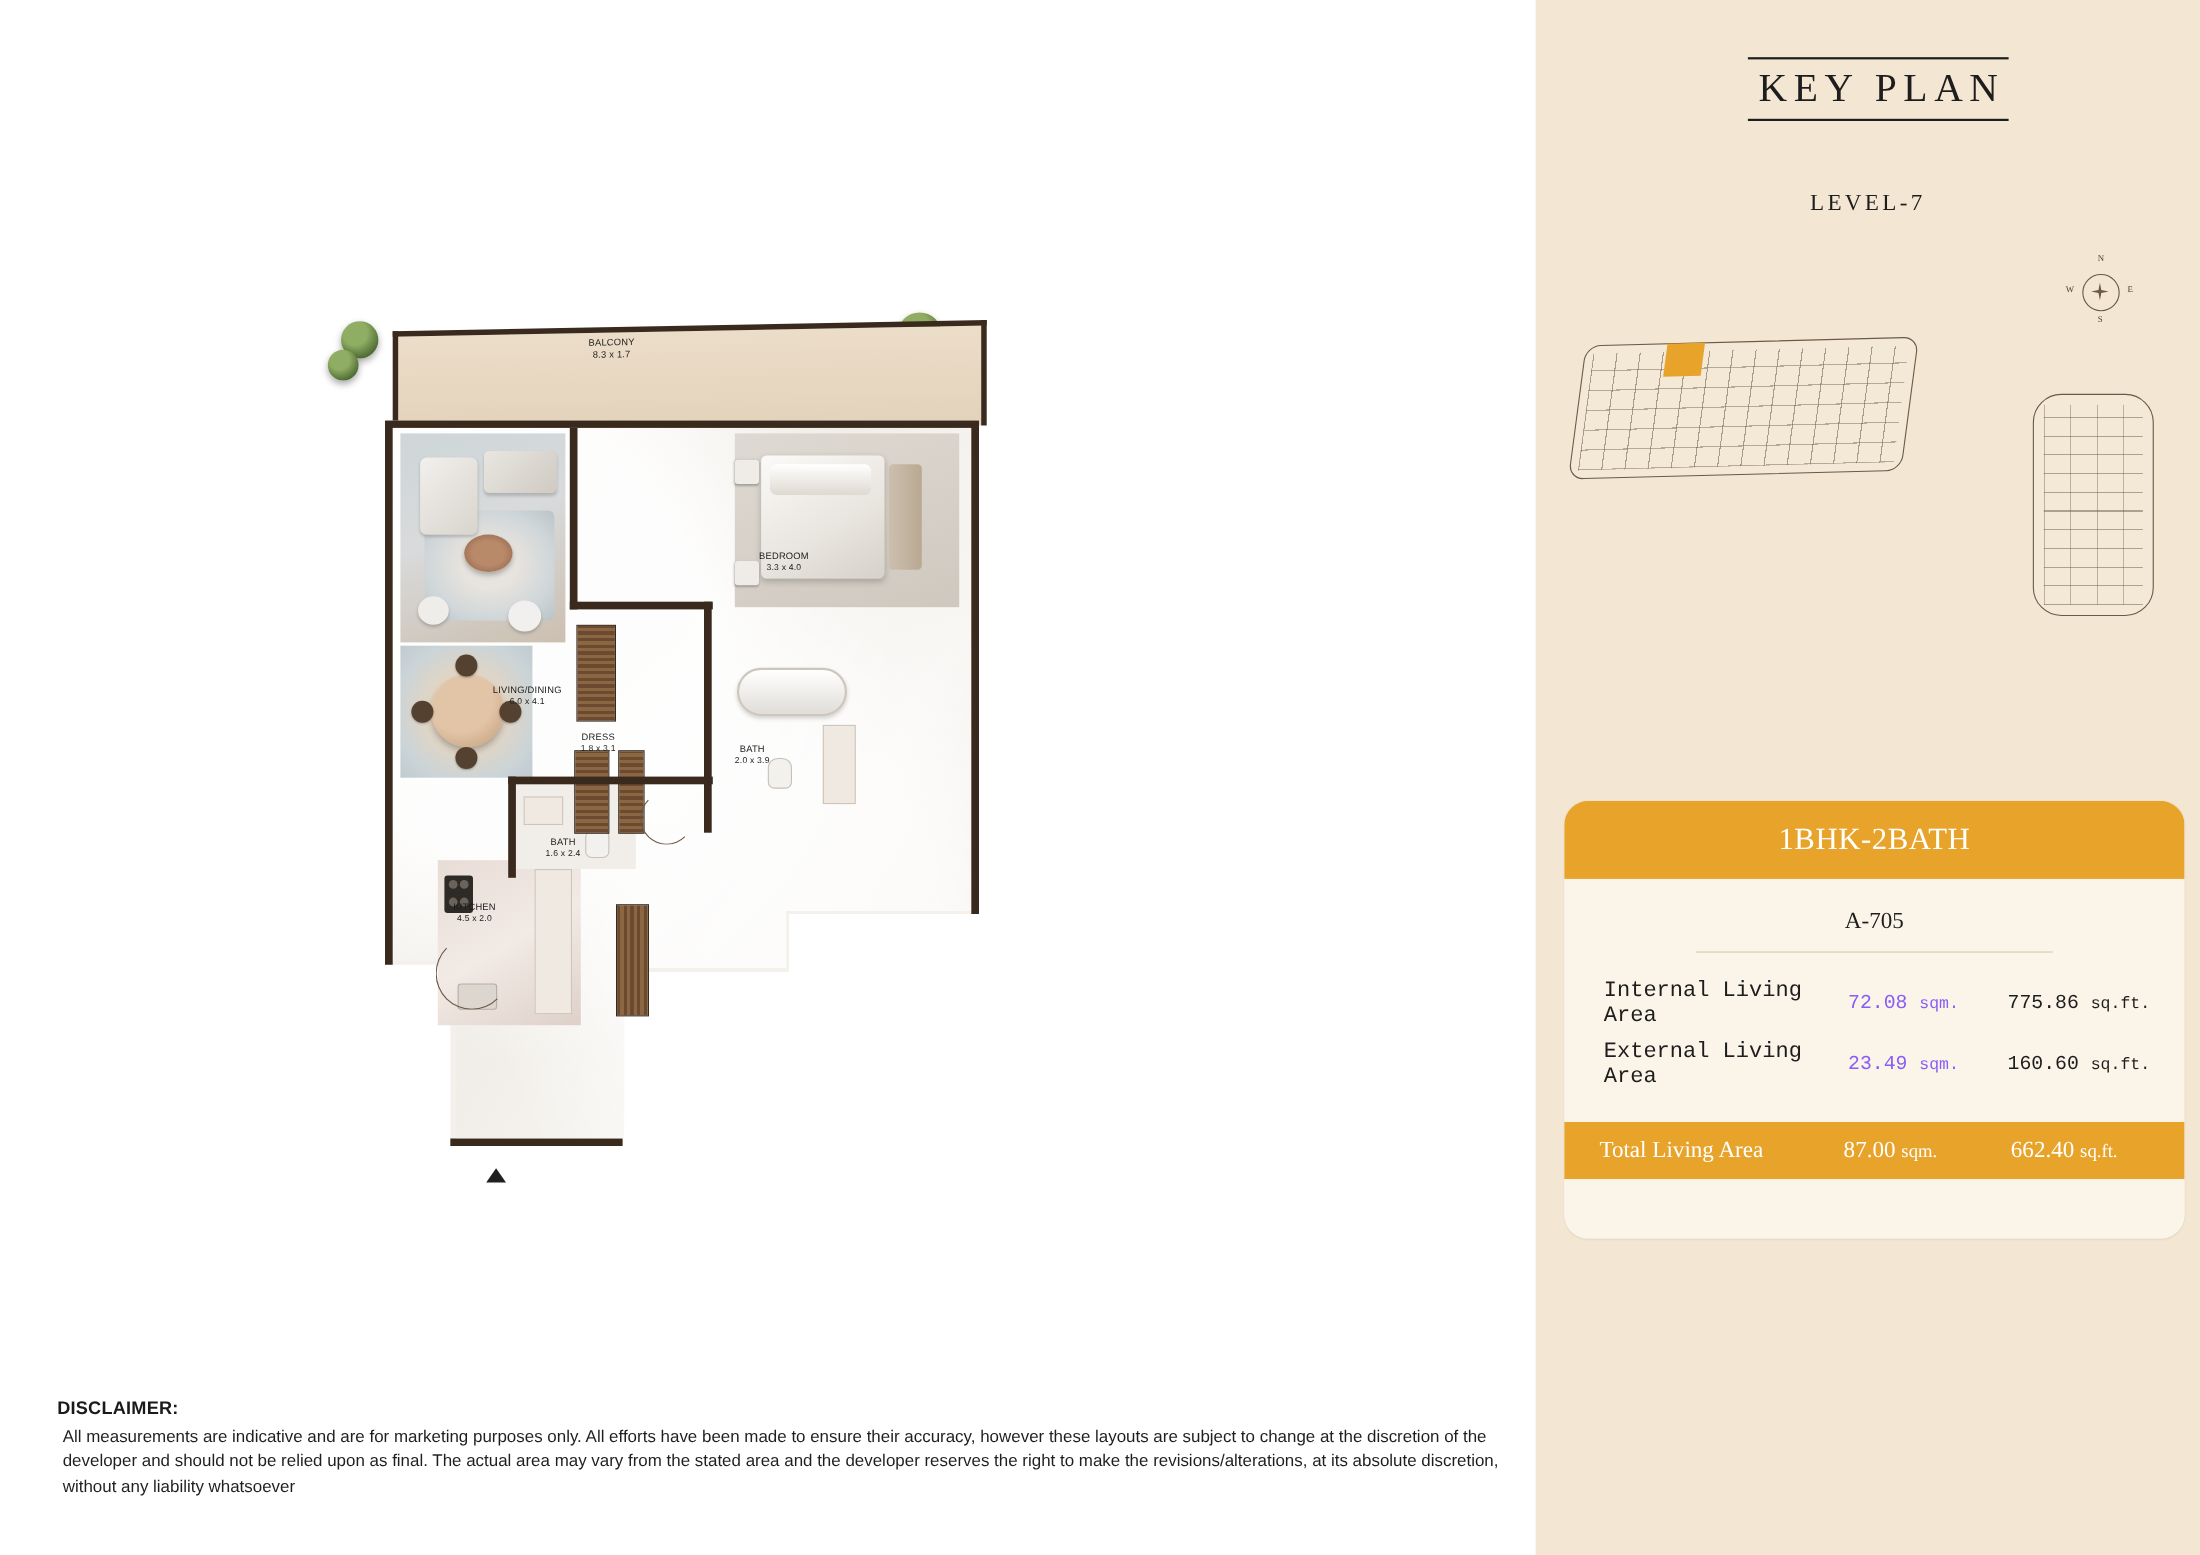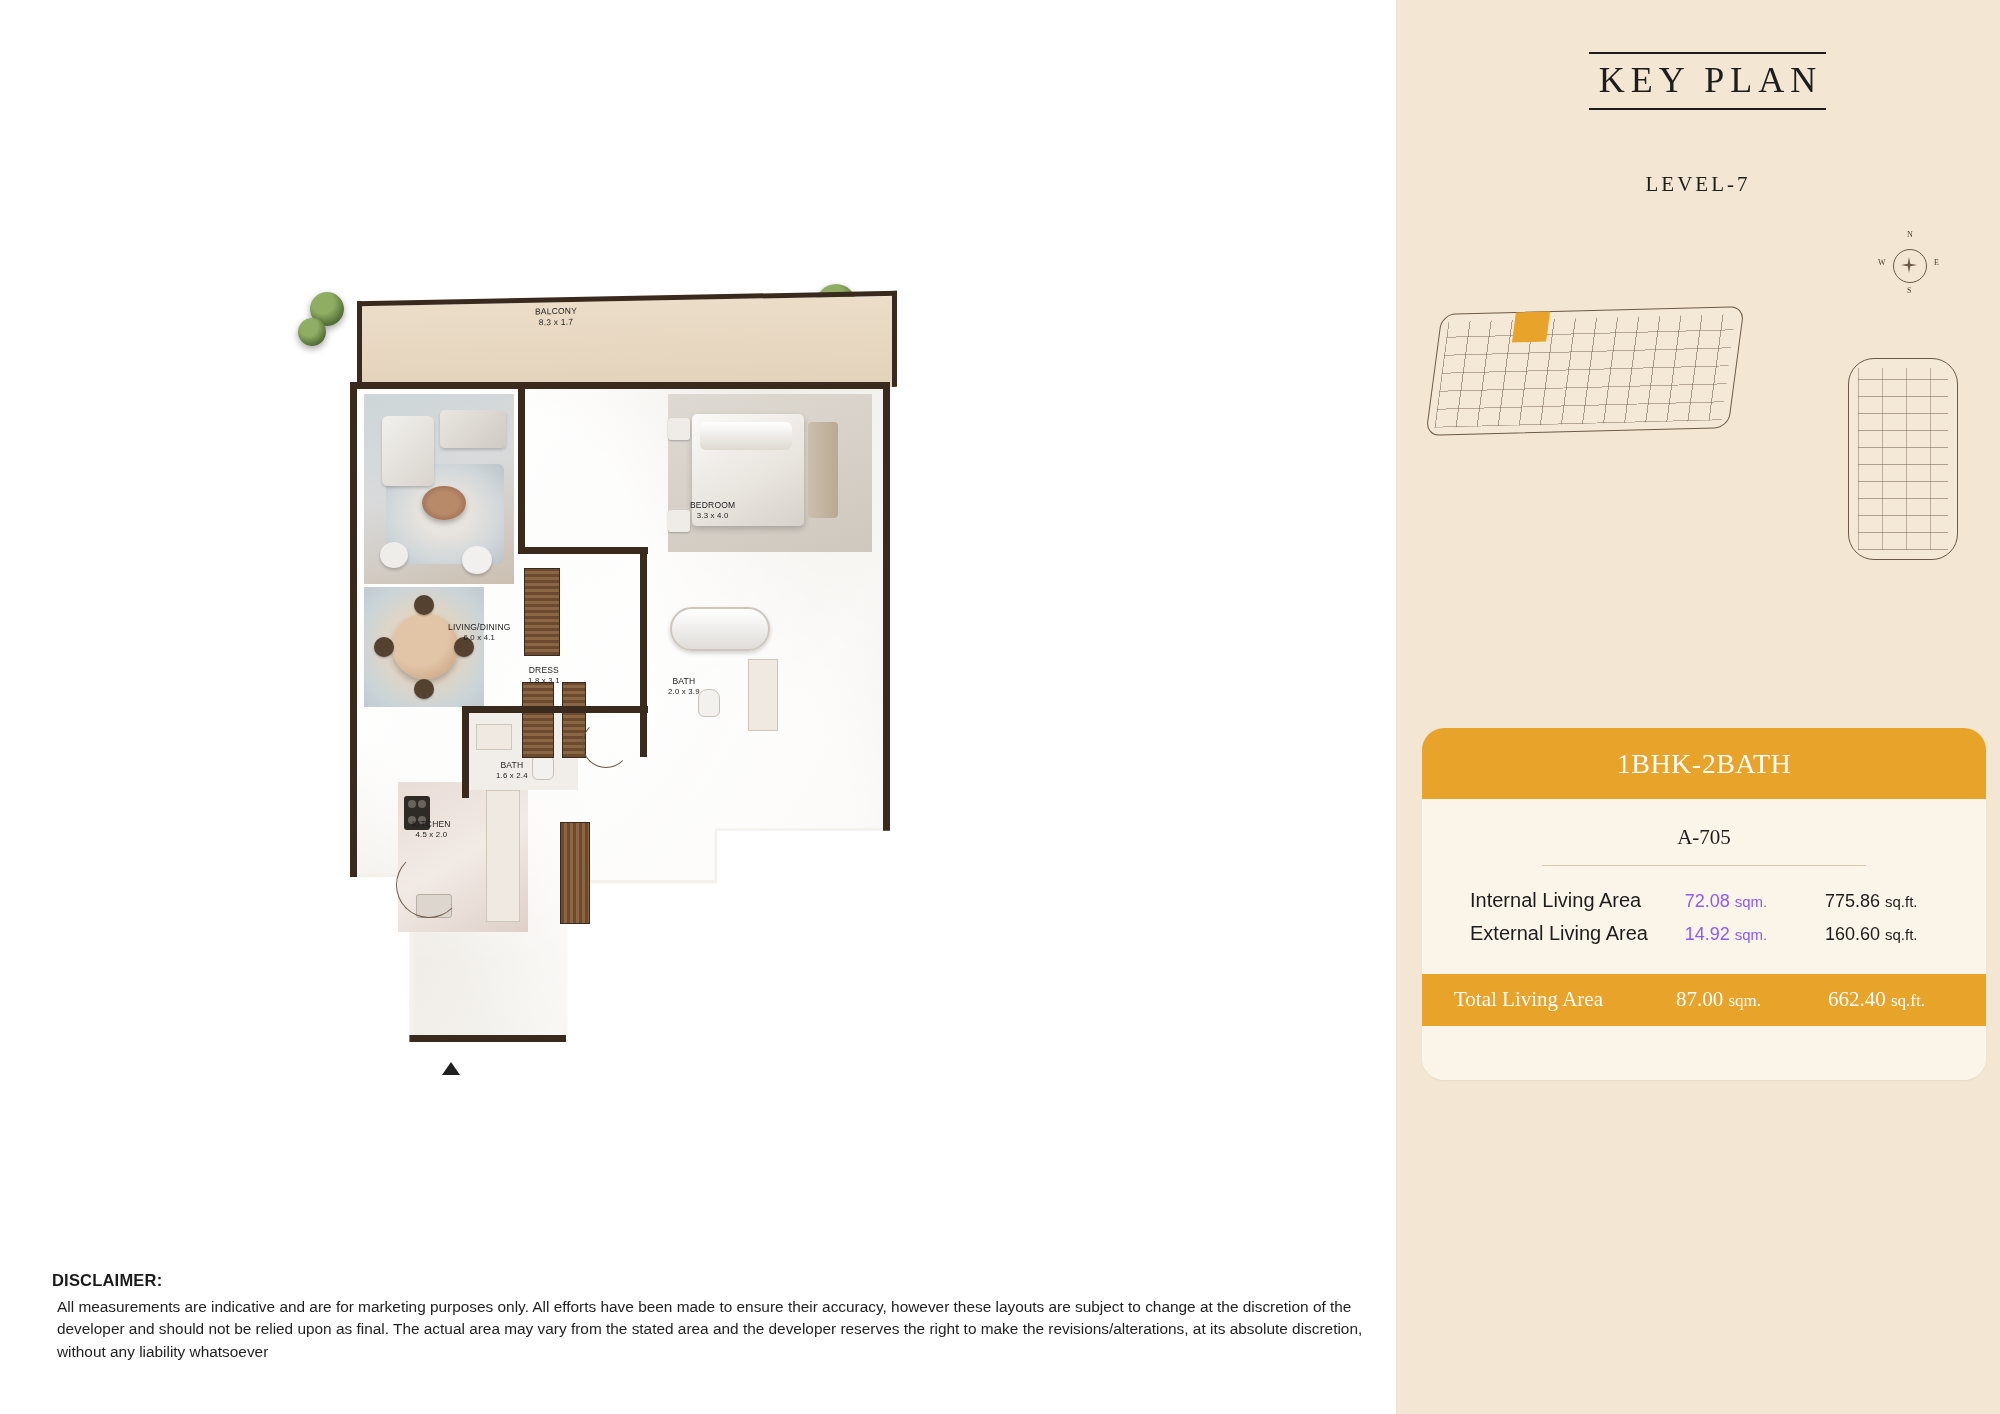--- a/index.html
+++ b/index.html
@@ -423,23 +423,23 @@
     color: #1d1d1d;
     padding: 26px 0 15px 0;
     margin: 0 120px;
     border-bottom: 1px solid #d8c8ae;
   }
   .rows {
     padding: 18px 0 24px 0;
   }
   .arow {
     display: flex;
-    align-items: flex-end;
-    padding: 5px 16px;
-    font-family: Liberation Sans, sans-serif;
+    align-items: center;
+    padding: 5px 4px;
+    font-family: Liberation Mono, monospace;
   }
   .arow .name {
     width: 254px;
     padding-left: 32px;
     box-sizing: border-box;
     font-size: 20px;
     color: #1d1d1d;
   }
   .arow .sqm {
     width: 145px;
@@ -631,21 +631,21 @@
             <span class="unit-lbl">sqm.</span>
           </div>
           <div class="sqft">
             <span>775.86</span>
             <span class="unit-lbl">sq.ft.</span>
           </div>
         </div>
         <div class="arow">
           <div class="name">External Living Area</div>
           <div class="sqm">
-            <span>14.92</span>
+            <span>23.49</span>
             <span class="unit-lbl">sqm.</span>
           </div>
           <div class="sqft">
             <span>160.60</span>
             <span class="unit-lbl">sq.ft.</span>
           </div>
         </div>
       </div>
 
       <div class="total-bar">

